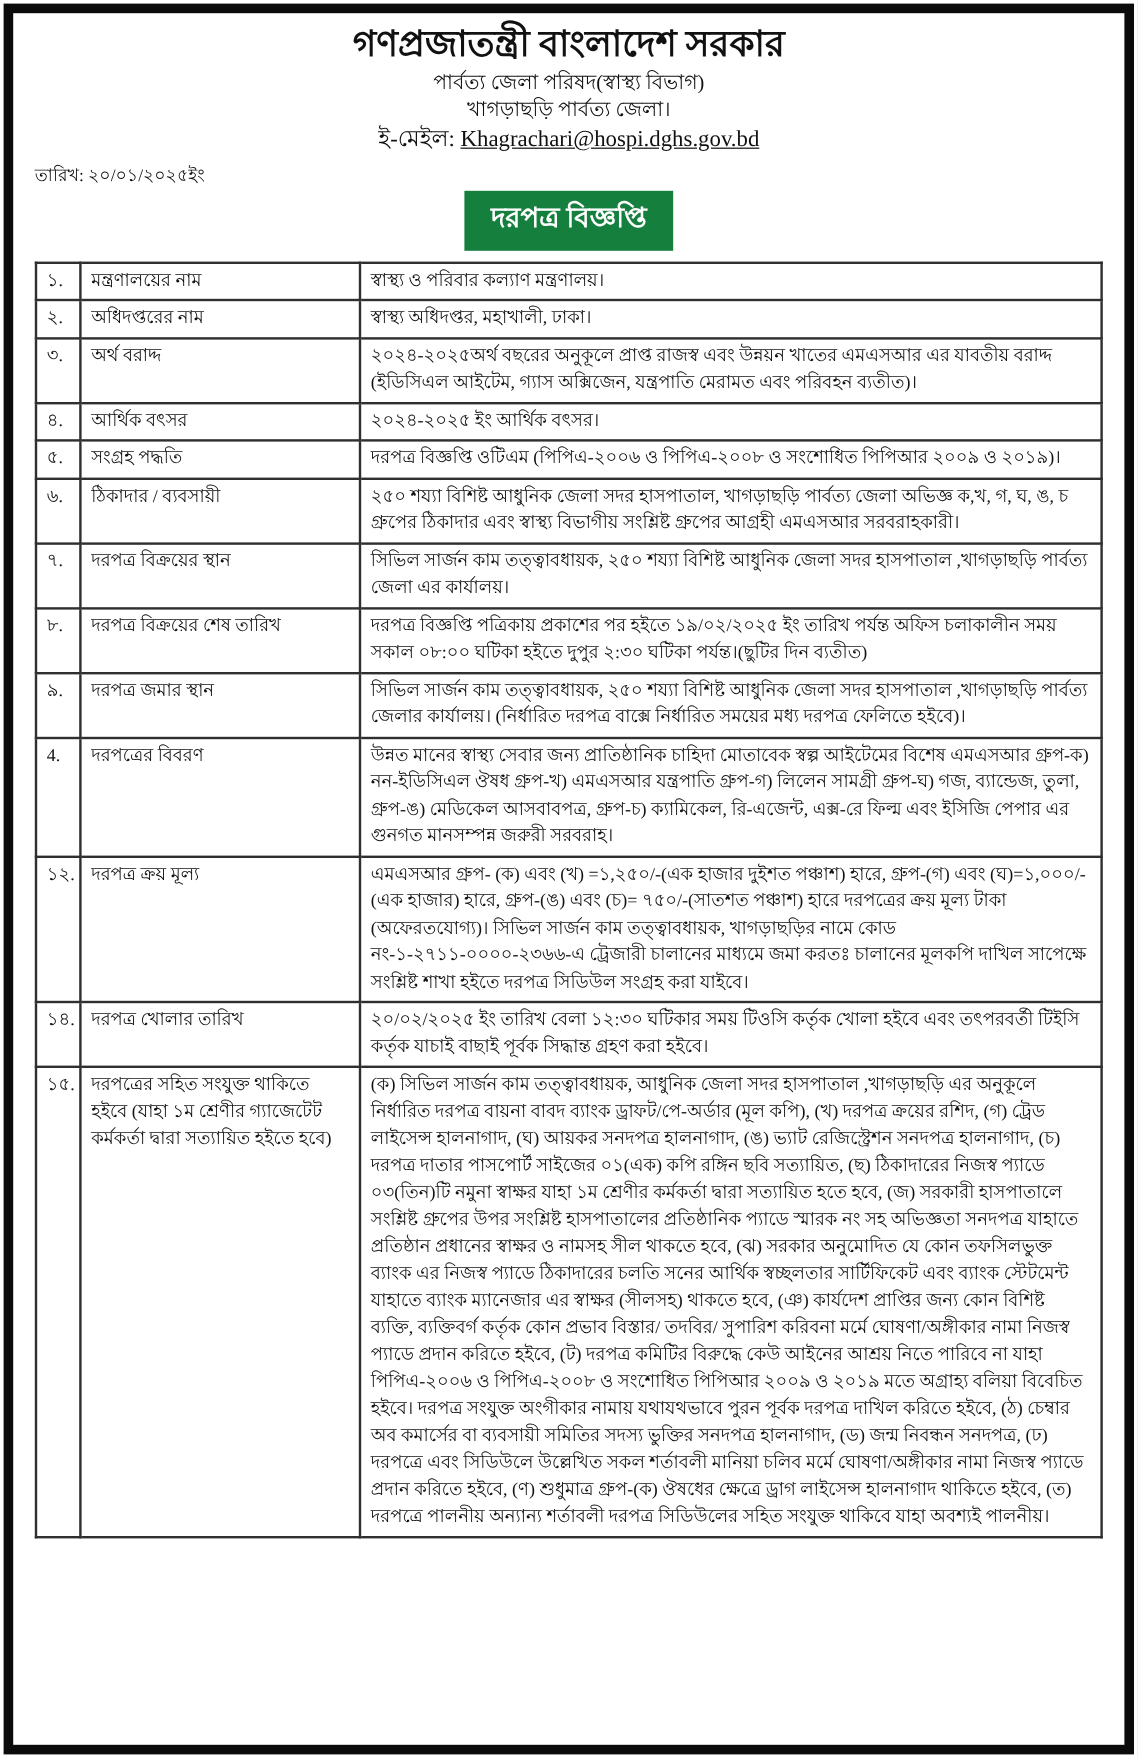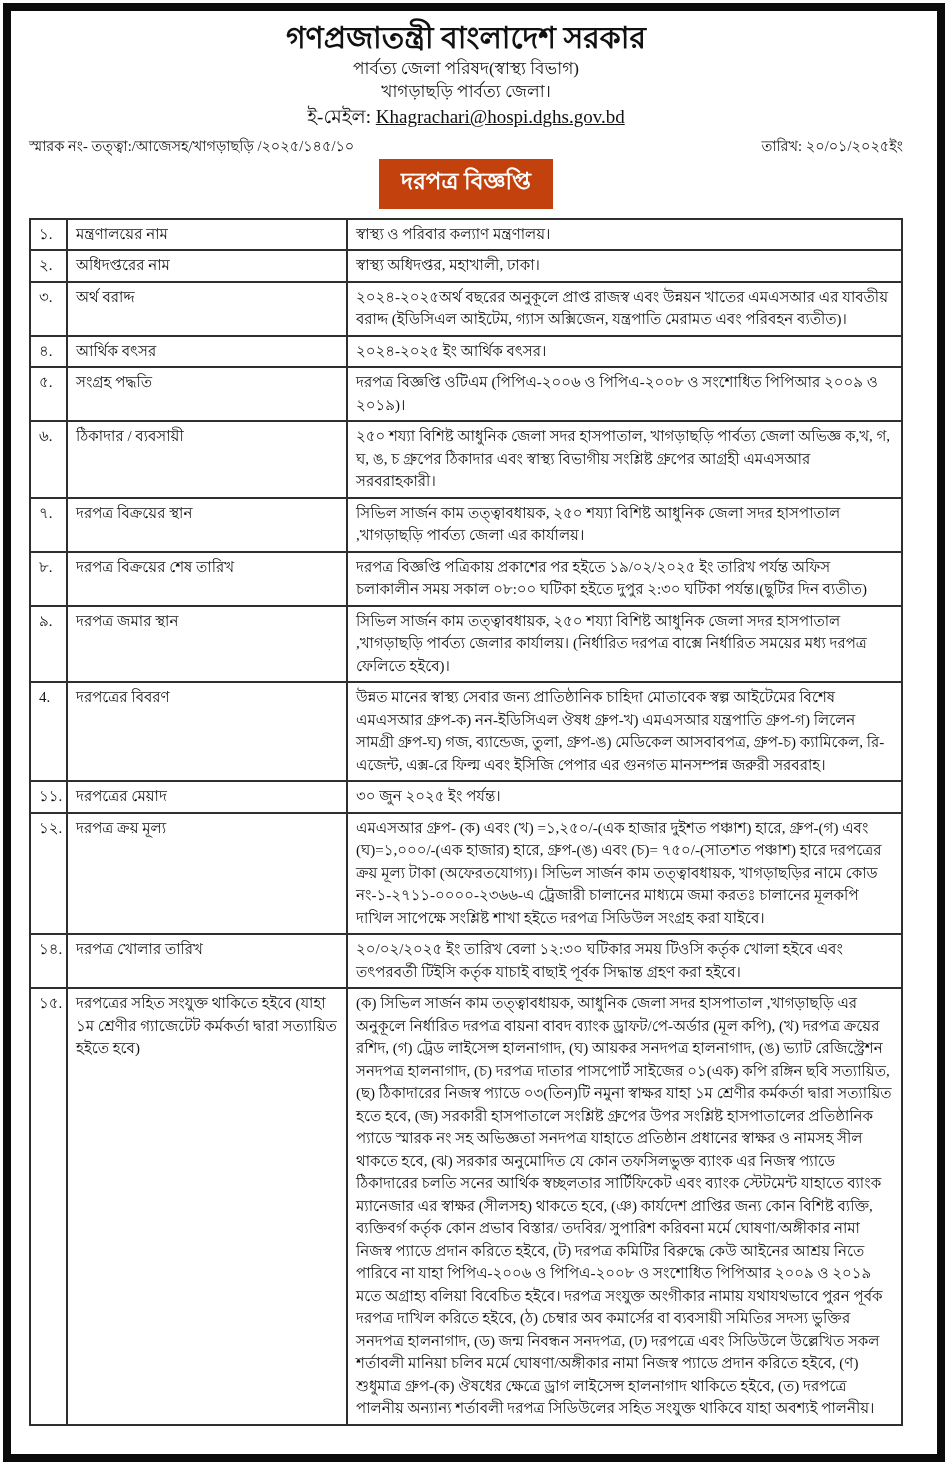--- a/index.html
+++ b/index.html
@@ -9,69 +9,68 @@
     width:948px; height:1465px;
     background:#ffffff;
     font-family:"Liberation Serif","DejaVu Serif",serif;
     color:#111;
     overflow:hidden;
   }
   .frame {
     position:absolute; inset:3px;
     border:8px solid #0b0b0b;
     background:#fff;
-    padding:8px 34px 6px 18px;
+    padding:8px 18px 6px 18px;
   }
   
   .hdr { text-align:center; }
   .hdr-govt { font-size:30px; font-weight:bold; line-height:1.25; }
   .hdr-line { font-size:17px; line-height:1.38; }
   .hdr-email { font-size:19px; line-height:1.45; }
   .hdr-email .email { text-decoration:underline; font-family:"Liberation Serif",serif; }
   .memo-row {
     display:flex; justify-content:space-between; align-items:flex-start;
     font-size:14.5px; margin-top:4px;
   }
   .notice-wrap { text-align:center; margin-top:0px; }
   .notice-box {
-    display:inline-block; background:#c2410c; color:#fff;
+    display:inline-block; background:#15803d; color:#fff;
     font-size:23px; font-weight:bold; padding:4px 22px 7px 22px;
   }
   
   table.tender {
     width:100%; border-collapse:collapse; margin-top:9px;
     table-layout:fixed;
   }
   table.tender td {
     border:2px solid #2f2f2f;
     vertical-align:top;
     font-size:15px; line-height:1.5;
     padding:3px 8px 4px 8px;
   }
   td.sl { width:37px; padding-left:5px; padding-right:2px; }
-  td.lbl { width:280px; }
+  td.lbl { width:233px; }
 </style>
 </head>
 <body>
 
 <div class="page">
   <div class="frame">
 
     <div class="hdr">
       <div class="hdr-govt">গণপ্রজাতন্ত্রী বাংলাদেশ সরকার</div>
       <div class="hdr-line">পার্বত্য জেলা পরিষদ(স্বাস্থ্য বিভাগ)</div>
       <div class="hdr-line">খাগড়াছড়ি পার্বত্য জেলা।</div>
       <div class="hdr-email">
         <span>ই-মেইল:</span>
         <span class="email">Khagrachari@hospi.dghs.gov.bd</span>
       </div>
     </div>
 
     <div class="memo-row">
-      <span>স্মারক নং- তত্ত্বা:/আজেসহ/খাগড়াছড়ি /২০২৫/১৪৫/১০</span>
       <span>তারিখ: ২০/০১/২০২৫ইং</span>
     </div>
 
     <div class="notice-wrap">
       <span class="notice-box">দরপত্র বিজ্ঞপ্তি</span>
     </div>
 
     <table class="tender">
       <tbody>
         <tr>
@@ -118,25 +117,20 @@
           <td class="sl">৯.</td>
           <td class="lbl">দরপত্র জমার স্থান</td>
           <td>সিভিল সার্জন কাম তত্ত্বাবধায়ক, ২৫০ শয্যা বিশিষ্ট আধুনিক জেলা সদর হাসপাতাল ,খাগড়াছড়ি পার্বত্য জেলার কার্যালয়। (নির্ধারিত দরপত্র বাক্সে নির্ধারিত সময়ের মধ্য দরপত্র ফেলিতে হইবে)।</td>
         </tr>
         <tr>
           <td class="sl">4.</td>
           <td class="lbl">দরপত্রের বিবরণ</td>
           <td>উন্নত মানের স্বাস্থ্য সেবার জন্য প্রাতিষ্ঠানিক চাহিদা মোতাবেক স্বল্প আইটেমের বিশেষ এমএসআর গ্রুপ-ক) নন-ইডিসিএল ঔষধ গ্রুপ-খ) এমএসআর যন্ত্রপাতি গ্রুপ-গ) লিলেন সামগ্রী গ্রুপ-ঘ) গজ, ব্যান্ডেজ, তুলা, গ্রুপ-ঙ) মেডিকেল আসবাবপত্র, গ্রুপ-চ) ক্যামিকেল, রি-এজেন্ট, এক্স-রে ফিল্ম এবং ইসিজি পেপার এর গুনগত মানসম্পন্ন জরুরী সরবরাহ।</td>
         </tr>
         <tr>
-          <td class="sl">১১.</td>
-          <td class="lbl">দরপত্রের মেয়াদ</td>
-          <td>৩০ জুন ২০২৫ ইং পর্যন্ত।</td>
-        </tr>
-        <tr>
           <td class="sl">১২.</td>
           <td class="lbl">দরপত্র ক্রয় মূল্য</td>
           <td>এমএসআর গ্রুপ- (ক) এবং (খ) =১,২৫০/-(এক হাজার দুইশত পঞ্চাশ) হারে, গ্রুপ-(গ) এবং (ঘ)=১,০০০/-(এক হাজার) হারে, গ্রুপ-(ঙ) এবং (চ)= ৭৫০/-(সাতশত পঞ্চাশ) হারে দরপত্রের ক্রয় মূল্য টাকা (অফেরতযোগ্য)। সিভিল সার্জন কাম তত্ত্বাবধায়ক, খাগড়াছড়ির নামে কোড নং-১-২৭১১-০০০০-২৩৬৬-এ ট্রেজারী চালানের মাধ্যমে জমা করতঃ চালানের মূলকপি দাখিল সাপেক্ষে সংশ্লিষ্ট শাখা হইতে দরপত্র সিডিউল সংগ্রহ করা যাইবে।</td>
         </tr>
         <tr>
           <td class="sl">১৪.</td>
           <td class="lbl">দরপত্র খোলার তারিখ</td>
           <td>২০/০২/২০২৫ ইং তারিখ বেলা ১২:৩০ ঘটিকার সময় টিওসি কর্তৃক খোলা হইবে এবং তৎপরবর্তী টিইসি কর্তৃক যাচাই বাছাই পূর্বক সিদ্ধান্ত গ্রহণ করা হইবে।</td>
         </tr>
         <tr>

